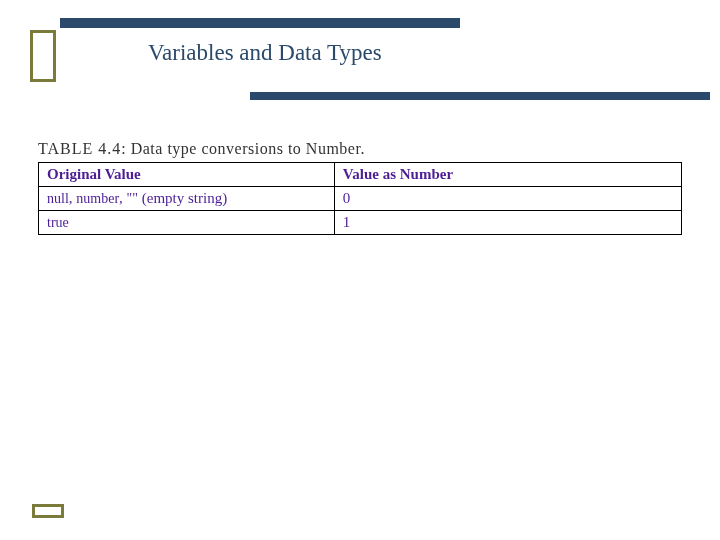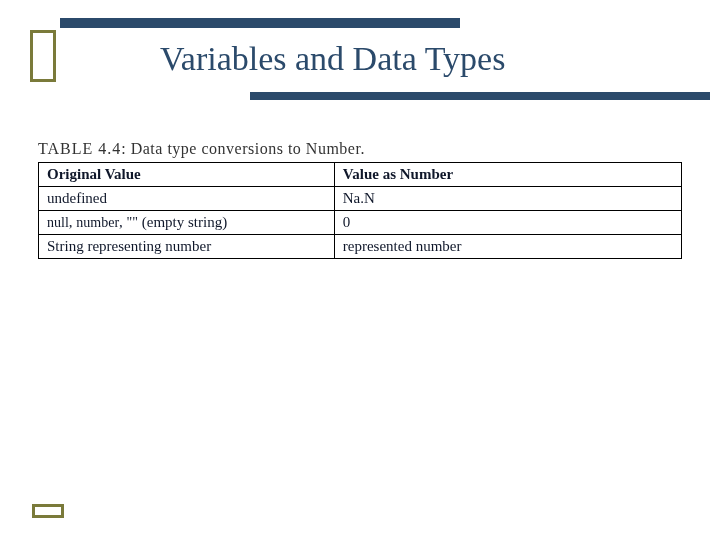--- a/index.html
+++ b/index.html
@@ -15,22 +15,22 @@
     position: absolute;
     top: 18px;
     left: 60px;
     width: 400px;
     height: 10px;
     background: #2b4a6b;
   }
   .title {
     position: absolute;
     top: 40px;
-    left: 160px;
-    font-size: 34px;
+    left: 148px;
+    font-size: 23px;
     color: #2b4a6b;
     font-family: 'Times New Roman', serif;
     font-weight: normal;
   }
   .mid-bar {
     position: absolute;
     top: 92px;
     left: 250px;
     width: 460px;
     height: 8px;
@@ -69,21 +69,21 @@
   table {
     border-collapse: collapse;
     width: 100%;
     font-size: 15px;
   }
   td {
     border: 1px solid #000;
     padding: 3px 8px;
     vertical-align: middle;
     font-family: 'Times New Roman', serif;
-    color: #0f172a;
+    color: #4c1d95;
   }
   td.h { font-weight: bold; }
   col.c1 { width: 46%; }
   col.c2 { width: 54%; }
   .tt { font-family: Liberation Serif, serif; font-size: 14px; }
 </style>
 </head>
 <body>
 
 <div class="top-bar"></div>
@@ -101,28 +101,24 @@
     <colgroup>
         <col class="c1">
         <col class="c2">
       </colgroup>
     <tbody>
         <tr>
       <td class="h">Original Value</td>
       <td class="h">Value as Number</td>
     </tr>
     <tr>
-      <td>undefined</td>
-      <td>Na.N</td>
-    </tr>
-    <tr>
       <td><span class="tt">null</span>, <span class="tt">number</span>, <span class="tt">""</span> (empty string)</td>
       <td>0</td>
     </tr>
     <tr>
-      <td>String representing number</td>
-      <td>represented number</td>
+      <td><span class="tt">true</span></td>
+      <td>1</td>
     </tr>
   </tbody>
     </table>
 </div>
 
 <div class="olive-box-bottom"></div>
 
 </body></html>

